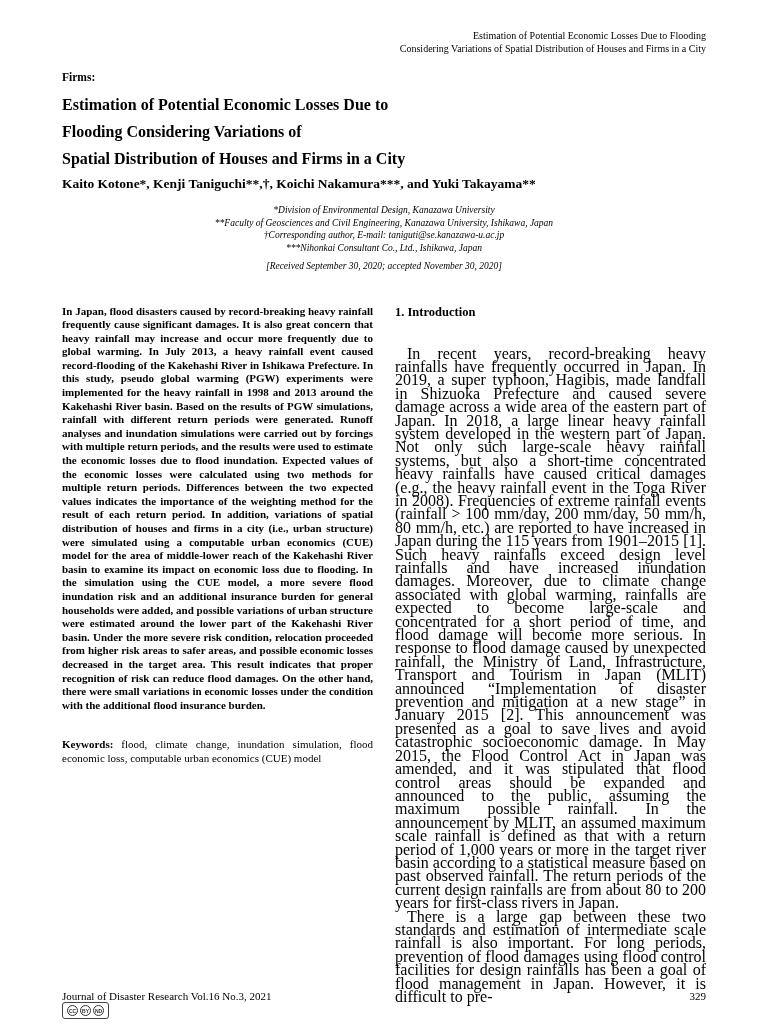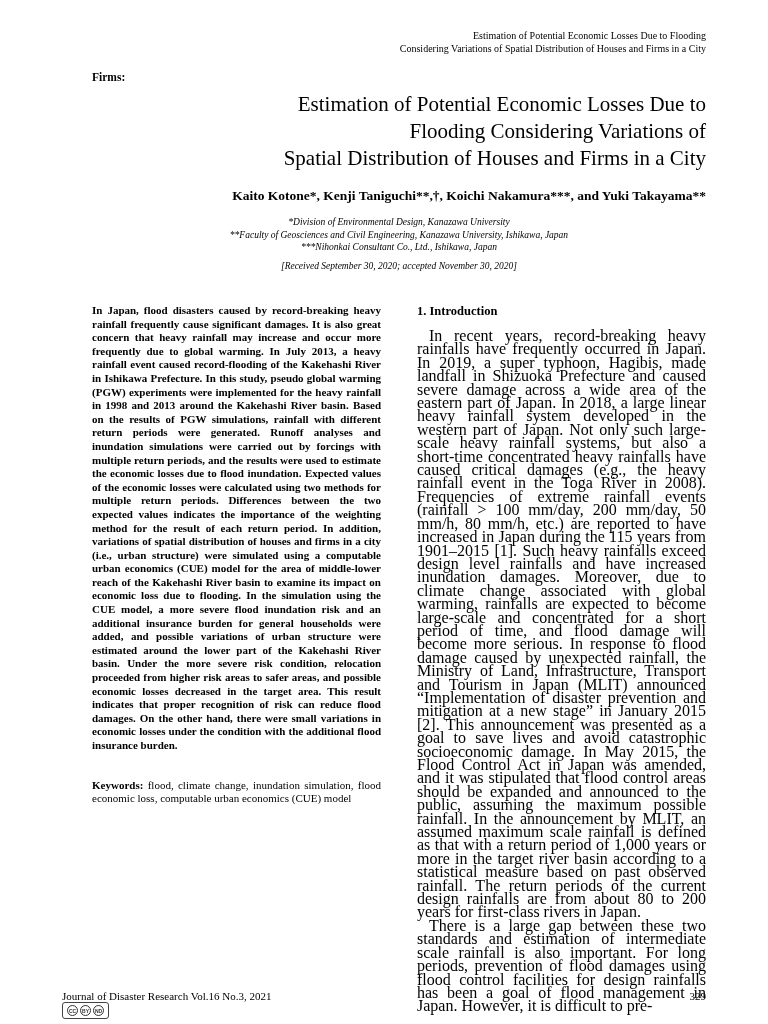--- a/index.html
+++ b/index.html
@@ -2,36 +2,36 @@
 <html><head>
 <meta charset="utf-8">
 <style>
   html, body { margin: 0; padding: 0; background: #e8e8e8; }
   .page {
     position: relative;
     width: 768px; height: 1024px;
     margin: 0 auto;
     background: #ffffff;
     box-sizing: border-box;
-    padding: 30px 62px 0 92px;
+    padding: 30px 62px 0 62px;
     font-family: "Liberation Serif", "DejaVu Serif", serif;
     color: #000;
     overflow: hidden;
   }
   .running-head { text-align: right; font-size: 10px; line-height: 12.5px; }
   .article-type { margin-top: 16px; font-size: 11.5px; font-weight: bold; }
-  .title { margin: 8px 0 0 0; text-align: right; font-size: 21px; line-height: 27px; font-weight: normal; }
-  .authors { margin-top: 16px; text-align: right; font-size: 13.5px; font-weight: bold; }
+  .title { margin: 8px 0 0 0; text-align: left; font-size: 16px; line-height: 27px; font-weight: bold; }
+  .authors { margin-top: 4px; text-align: left; font-size: 13.5px; font-weight: bold; }
   .affiliations { margin-top: 12px; text-align: center; font-size: 9.5px; line-height: 12.5px; font-style: italic; }
   .received { margin-top: 6px; }
-  .columns { margin-top: 32px; display: flex; gap: 36px; }
+  .columns { margin-top: 32px; display: flex; gap: 22px; }
   .col { width: 311px; text-align: justify; }
   .abstract { font-weight: bold; font-size: 11px; line-height: 13.6px; margin: 0; }
   .keywords { margin: 26px 0 0 0; font-size: 11px; line-height: 13.6px; }
-  .section-heading { font-size: 12.5px; font-weight: bold; margin: 0 0 10px 0; }
+  .section-heading { font-size: 12.5px; font-weight: bold; margin: 0 0 27px 0; }
   .body-para { font-size: 16px; line-height: 13.4px; margin: 0; text-indent: 12px; }
   .page-footer {
     position: absolute; left: 62px; right: 62px; bottom: 22px;
     display: flex; justify-content: space-between; align-items: baseline;
     font-size: 11px;
   }
   .cc-badge {
     position: absolute; left: 62px; bottom: 5px;
     display: inline-flex; align-items: center; gap: 2px;
     border: 1px solid #444; border-radius: 3px;
@@ -60,20 +60,21 @@
     <span>Estimation of Potential Economic Losses Due to</span><br>
     <span>Flooding Considering Variations of</span><br>
     <span>Spatial Distribution of Houses and Firms in a City</span>
   </h1>
 
   <div class="authors">Kaito Kotone*, Kenji Taniguchi**,†, Koichi Nakamura***, and Yuki Takayama**</div>
 
   <div class="affiliations">
     <div>*Division of Environmental Design, Kanazawa University</div>
     <div>**Faculty of Geosciences and Civil Engineering, Kanazawa University, Ishikawa, Japan</div>
+    <div>†Corresponding author, E-mail: taniguti@se.kanazawa-u.ac.jp</div>
     <div>***Nihonkai Consultant Co., Ltd., Ishikawa, Japan</div>
     <div class="received">[Received September 30, 2020; accepted November 30, 2020]</div>
   </div>
 
   <div class="columns">
 
     <div class="col">
       <p class="abstract">In Japan, flood disasters caused by record-breaking heavy rainfall frequently cause significant damages. It is also great concern that heavy rainfall may increase and occur more frequently due to global warming. In July 2013, a heavy rainfall event caused record-flooding of the Kakehashi River in Ishikawa Prefecture. In this study, pseudo global warming (PGW) experiments were implemented for the heavy rainfall in 1998 and 2013 around the Kakehashi River basin. Based on the results of PGW simulations, rainfall with different return periods were generated. Runoff analyses and inundation simulations were carried out by forcings with multiple return periods, and the results were used to estimate the economic losses due to flood inundation. Expected values of the economic losses were calculated using two methods for multiple return periods. Differences between the two expected values indicates the importance of the weighting method for the result of each return period. In addition, variations of spatial distribution of houses and firms in a city (i.e., urban structure) were simulated using a computable urban economics (CUE) model for the area of middle-lower reach of the Kakehashi River basin to examine its impact on economic loss due to flooding. In the simulation using the CUE model, a more severe flood inundation risk and an additional insurance burden for general households were added, and possible variations of urban structure were estimated around the lower part of the Kakehashi River basin. Under the more severe risk condition, relocation proceeded from higher risk areas to safer areas, and possible economic losses decreased in the target area. This result indicates that proper recognition of risk can reduce flood damages. On the other hand, there were small variations in economic losses under the condition with the additional flood insurance burden.</p>
       <p class="keywords"><b>Keywords:</b> <span>flood, climate change, inundation simulation, flood economic loss, computable urban economics (CUE) model</span></p>
     </div>

